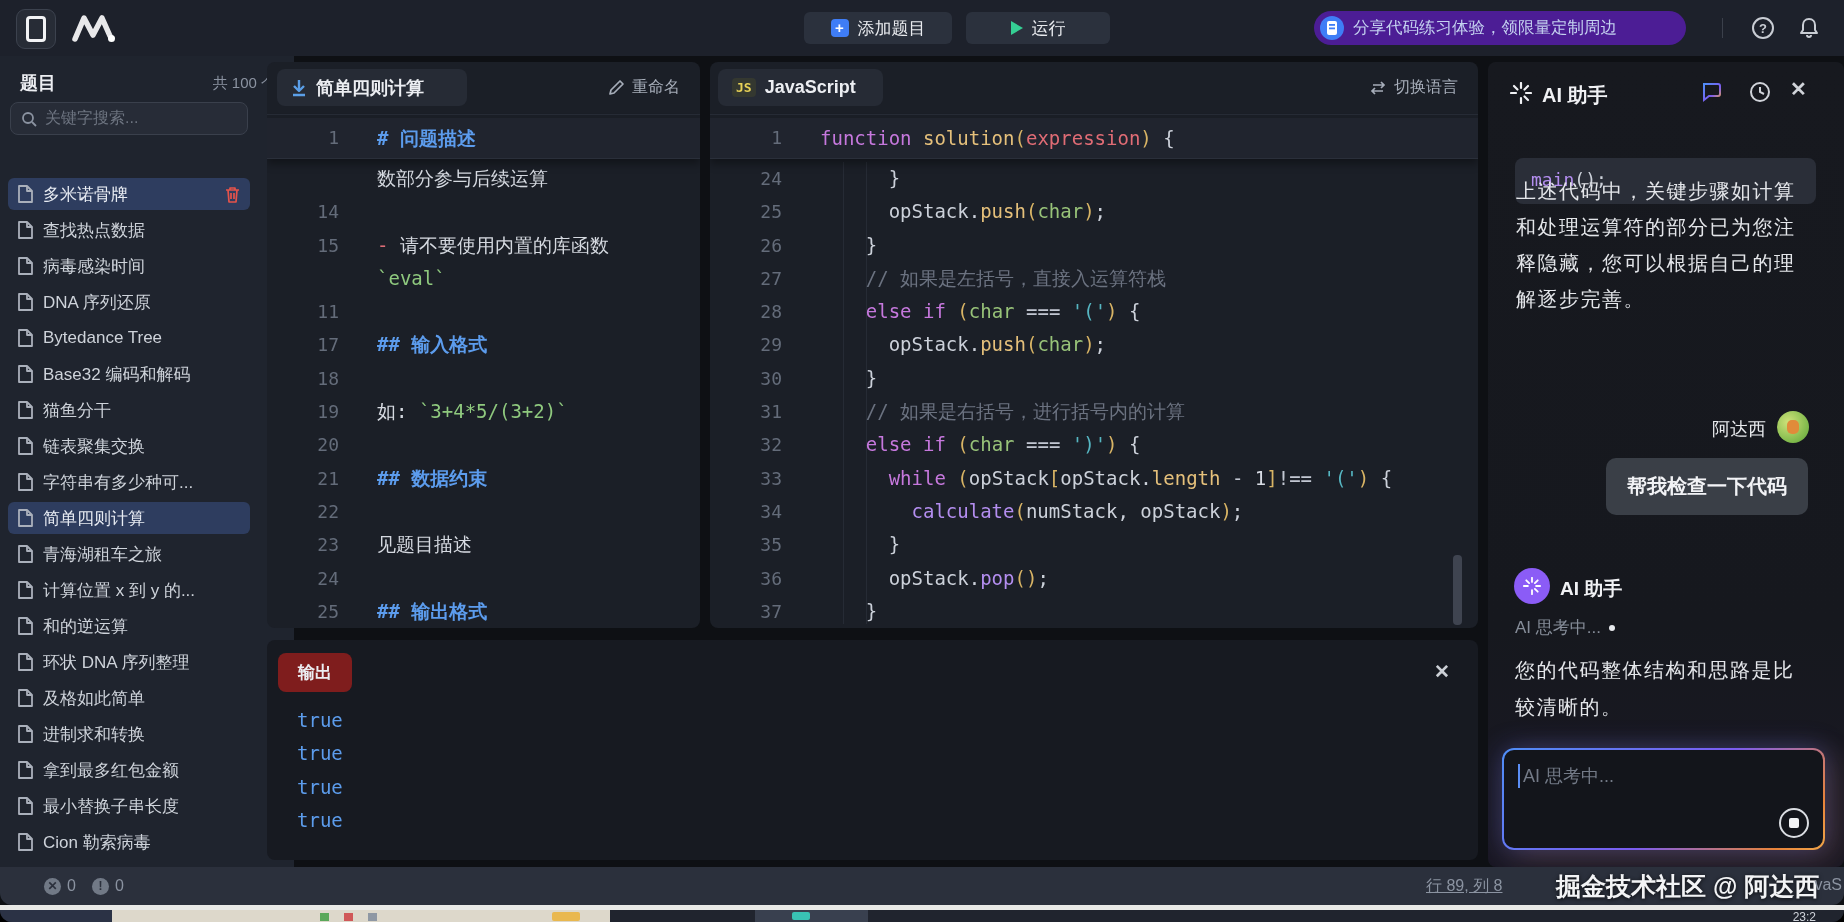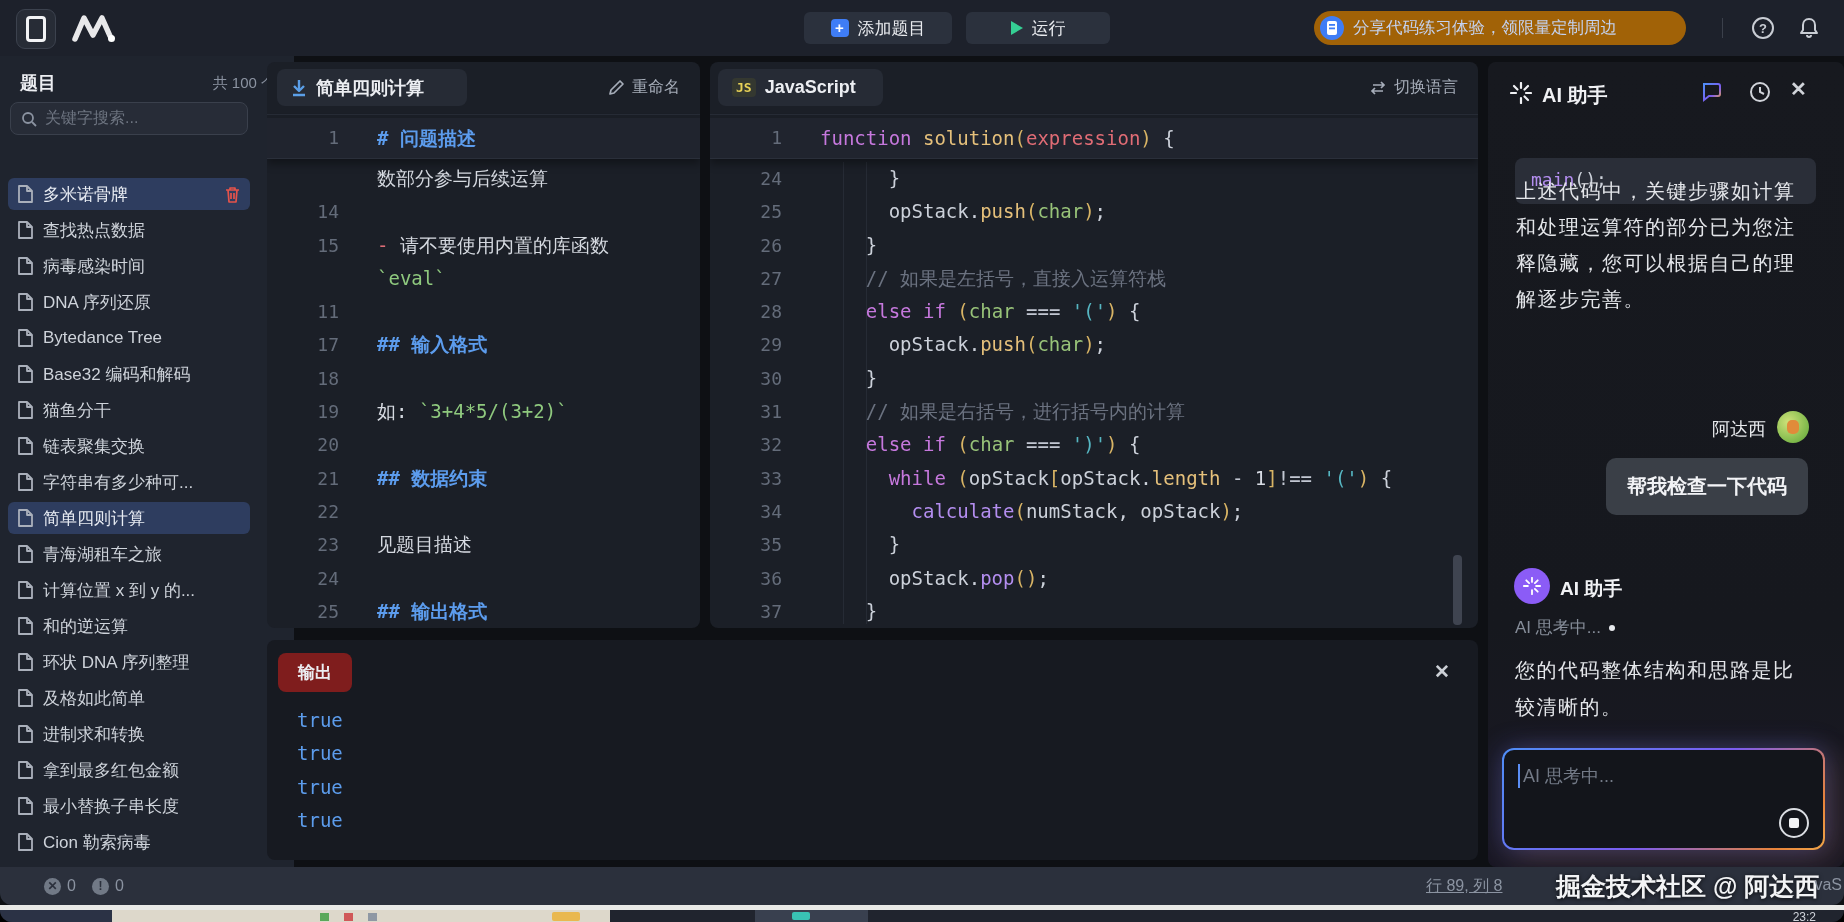--- a/index.html
+++ b/index.html
@@ -8,21 +8,21 @@
   
   #topbar{position:absolute;left:0;top:0;width:1844px;height:56px;background:#1d212b;}
   #win-icon{position:absolute;left:16px;top:9px;width:38px;height:38px;background:#272c36;border:1px solid #3c424e;border-radius:9px;display:flex;align-items:center;justify-content:center;}
   #win-icon .inner{width:14px;height:20px;border:3px solid #f2f3f5;border-radius:4px;}
   #logo{position:absolute;left:70px;top:13px;}
   .tb-btn{position:absolute;top:12px;height:32px;background:#2b313d;border-radius:6px;display:flex;align-items:center;justify-content:center;gap:9px;color:#e9ebef;font-size:17px;cursor:pointer;}
   #btn-add{left:804px;width:148px;}
   #btn-run{left:966px;width:144px;}
   .plus-sq{width:18px;height:18px;background:#3f7df6;border-radius:4px;color:#fff;font-size:15px;line-height:18px;text-align:center;font-weight:bold;}
   .play-tri{width:0;height:0;border-left:12px solid #35cf94;border-top:7px solid transparent;border-bottom:7px solid transparent;}
-  #banner{position:absolute;left:1314px;top:11px;width:372px;height:34px;background:#a16207;border-radius:17px;display:flex;align-items:center;gap:9px;padding:13px 6px;box-sizing:border-box;cursor:pointer;}
+  #banner{position:absolute;left:1314px;top:11px;width:372px;height:34px;background:#4c1d95;border-radius:17px;display:flex;align-items:center;gap:9px;padding:13px 6px;box-sizing:border-box;cursor:pointer;}
   #banner .bicon{width:24px;height:24px;border-radius:50%;background:#3f7df6;display:flex;align-items:center;justify-content:center;}
   #banner .btext{font-size:16.5px;color:#c4d2f0;}
   #tb-div{position:absolute;left:1722px;top:18px;width:1px;height:20px;background:#3b404b;}
   #help-btn{position:absolute;left:1750px;top:15px;width:26px;height:26px;cursor:pointer;}
   #bell-btn{position:absolute;left:1796px;top:15px;width:26px;height:26px;cursor:pointer;}
   
   #sidebar{position:absolute;left:0;top:56px;width:294px;height:811px;background:#1f242e;}
   #sb-title{position:absolute;left:20px;top:15px;font-size:18px;font-weight:bold;color:#eceef2;}
   #sb-count{position:absolute;right:18px;top:18px;font-size:15px;color:#8b93a1;}
   #sb-search{position:absolute;left:10px;top:46px;width:238px;height:33px;background:#272c37;border:1px solid #3a404c;border-radius:8px;box-sizing:border-box;display:flex;align-items:center;gap:8px;padding:0 10px;}

